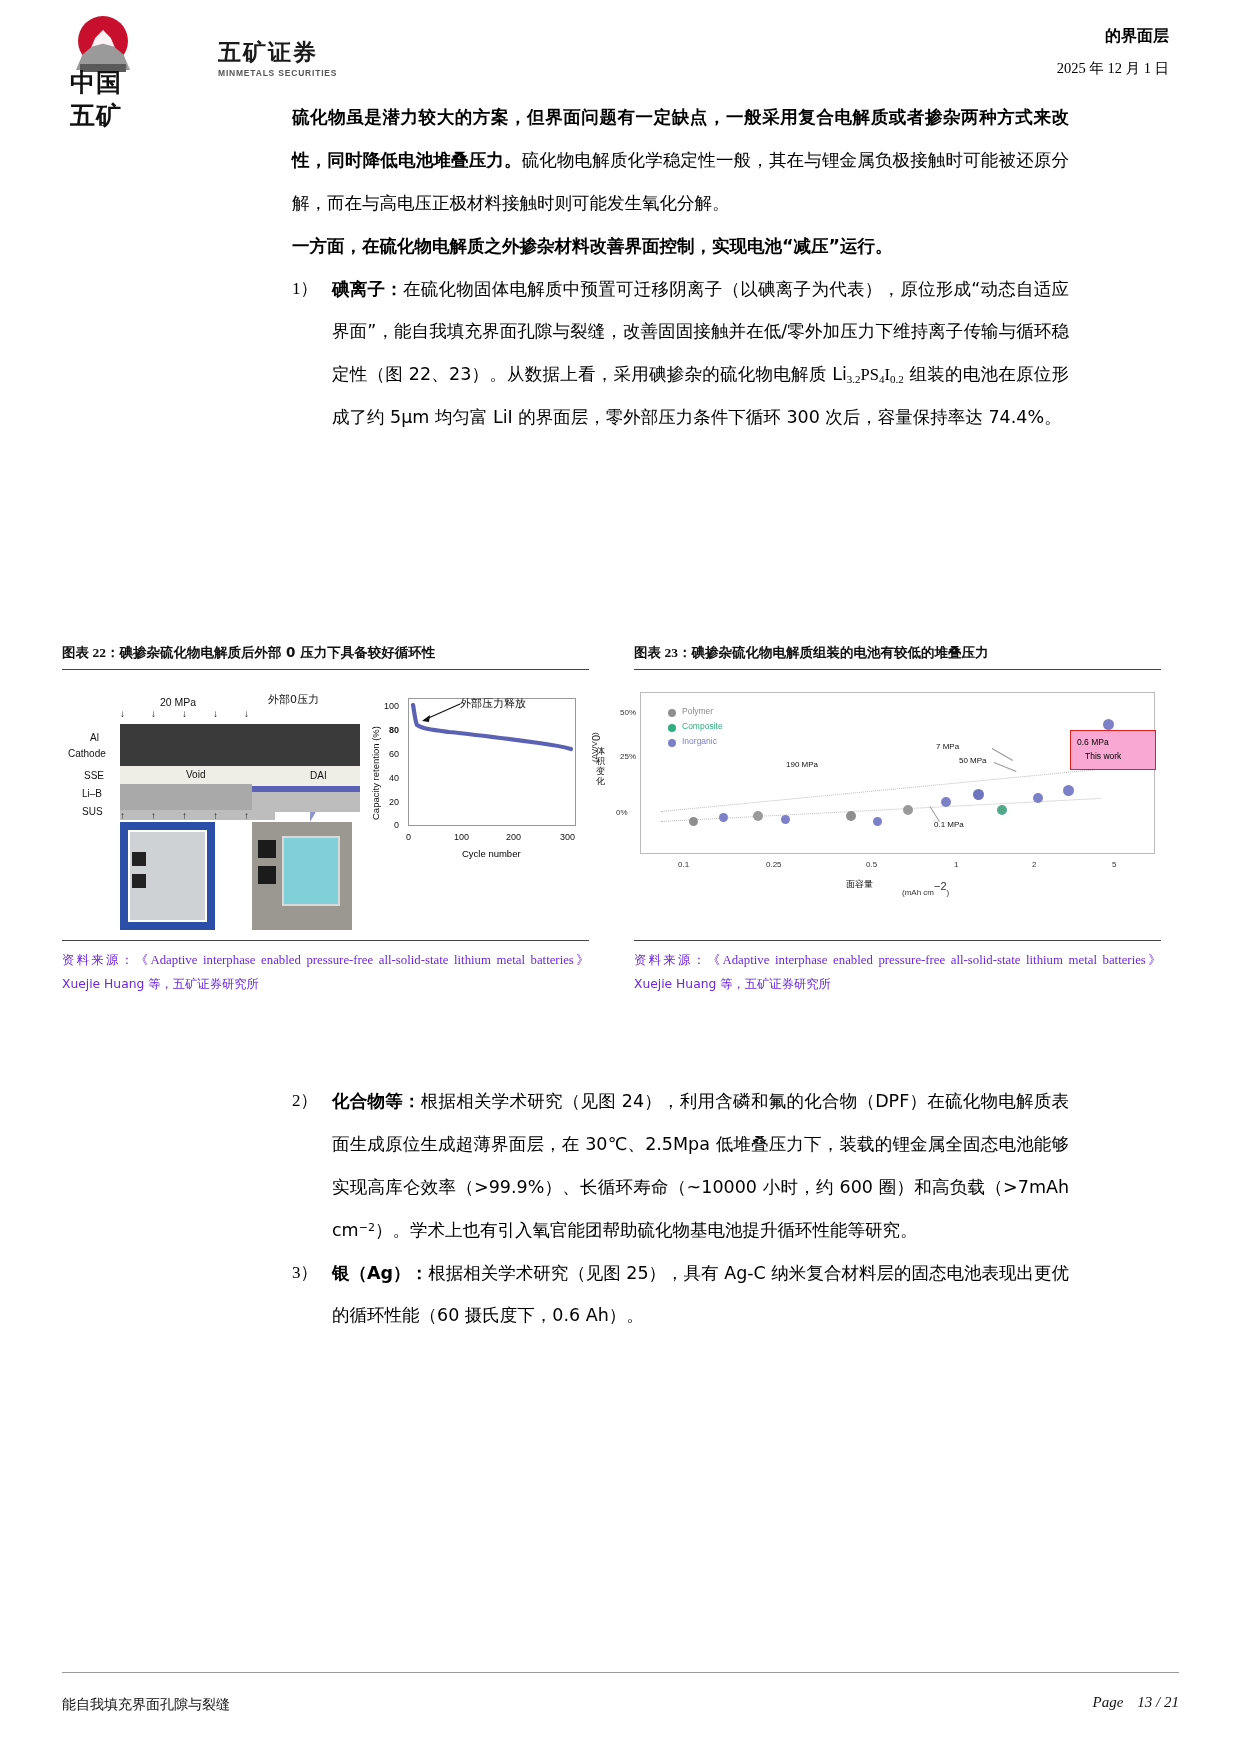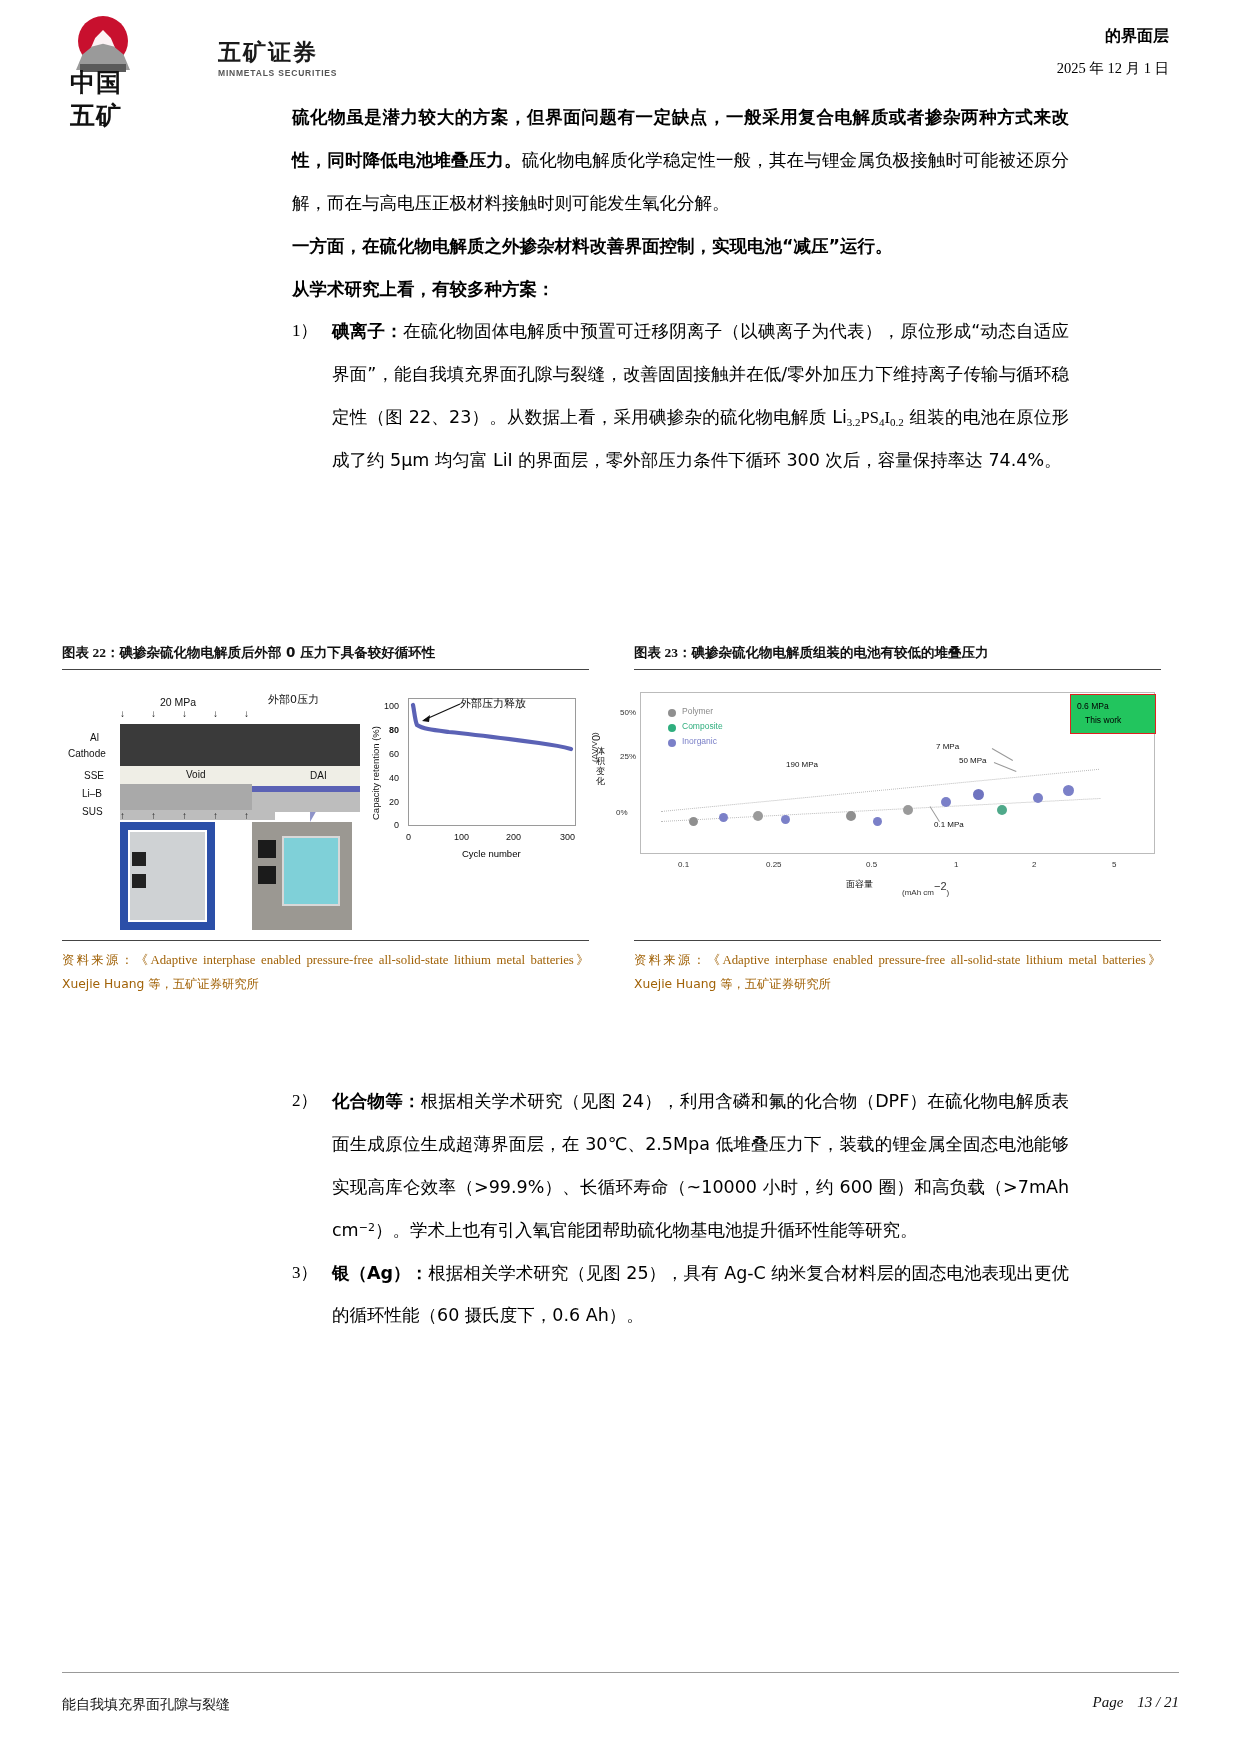--- a/index.html
+++ b/index.html
@@ -87,21 +87,21 @@
   .figcap {
     font-family:"DejaVu Sans", sans-serif; font-weight:bold; font-size:13.5px;
     color:#111; padding-bottom:7px;
   }
   .figcap .idx { font-family:Liberation Serif, serif; font-weight:bold; }
   .caprule { border-bottom:1.4px solid #444; }
   .figbody { height:262px; position:relative; margin-top:4px; }
   .srcrule { border-top:1.1px solid #444; margin-top:4px; }
   .src {
     font-family:"DejaVu Sans", sans-serif; font-size:12.3px; line-height:1.95;
-    color:#a16207; text-align:justify; padding-top:7px;
+    color:#6d28d9; text-align:justify; padding-top:7px;
   }
   .src .en { font-family:"Liberation Serif", serif; font-size:12.8px; }
 
   
   .f22 { position:relative; width:100%; height:100%; }
   .f22 .lbl { position:absolute; font-family:"Liberation Sans", sans-serif; font-size:10px; color:#111; }
   .f22 .cnlbl { position:absolute; font-family:"DejaVu Sans", sans-serif; font-size:11px; color:#111; }
   .stack { position:absolute; }
   .stack .cath { background:#3a3a3a; }
   .stack .sse  { background:#efeee6; }
@@ -126,21 +126,21 @@
   }
 
   
   .f23 { position:relative; width:100%; height:100%; }
   .f23 .panel { position:absolute; left:6px; top:18px; width:515px; height:162px;
                 border:1px solid #bbb; background:#fff; }
   .f23 .legtxt { position:absolute; font-family:"Liberation Sans", sans-serif; font-size:8.5px; }
   .f23 .ann { position:absolute; font-family:"Liberation Sans", sans-serif; font-size:8px; color:#111; }
   .f23 .axtxt { position:absolute; font-family:"Liberation Sans", sans-serif; font-size:8px; color:#333; }
   .f23 .cnax { position:absolute; font-family:"DejaVu Sans", sans-serif; font-size:9px; color:#111; }
-  .f23 .redbox { position:absolute; border:1.3px solid #e02020; background:#22c55e; }
+  .f23 .redbox { position:absolute; border:1.3px solid #e02020; background:#f9a8d4;margin-top:36px; }
   .dot { position:absolute; border-radius:50%; }
   .dotline { position:absolute; border-top:1px dotted #bbb; }
   .leader { position:absolute; background:#999; height:1px; transform-origin:left center; }
 
   
   #footer { position:absolute; left:0; bottom:0; width:1241px; height:96px; }
   #footrule { position:absolute; left:62px; right:62px; top:14px; border-top:1px solid #999; }
   #foot-left {
     position:absolute; left:62px; top:38px;
     font-family:"DejaVu Sans", sans-serif; font-size:14px; color:#111;
@@ -175,21 +175,20 @@
 </div>
 
 <div id="content">
 
   <div class="para blk">
     <span class="b">硫化物虽是潜力较大的方案，但界面问题有一定缺点，一般采用复合电解质或者掺杂两种方式来改性，同时降低电池堆叠压力。</span><span>硫化物电解质化学稳定性一般，其在与锂金属负极接触时可能被还原分解，而在与高电压正极材料接触时则可能发生氧化分解。</span>
   </div>
 
   <div class="para blk b">一方面，在硫化物电解质之外掺杂材料改善界面控制，实现电池“减压”运行。</div>
 
-  <div class="para blk b">从学术研究上看，有较多种方案：</div>
 
   <div class="listitem">
     <div class="num">1）</div>
     <div class="body">
       <span class="b">碘离子：</span><span>在硫化物固体电解质中预置可迁移阴离子（以碘离子为代表），原位形成“动态自适应界面”，能自我填充界面孔隙与裂缝，改善固固接触并在低/零外加压力下维持离子传输与循环稳定性（图 22、23）。从数据上看，采用碘掺杂的硫化物电解质 Li</span><span class="lat" style="font-size:11px;vertical-align:-0.25em">3.2</span><span class="lat">PS</span><span class="lat" style="font-size:11px;vertical-align:-0.25em">4</span><span class="lat">I</span><span class="lat" style="font-size:11px;vertical-align:-0.25em">0.2</span><span> 组装的电池在原位形成了约 5μm 均匀富 LiI 的界面层，零外部压力条件下循环 300 次后，容量保持率达 74.4%。</span>
     </div>
   </div>
 
 </div>
 

